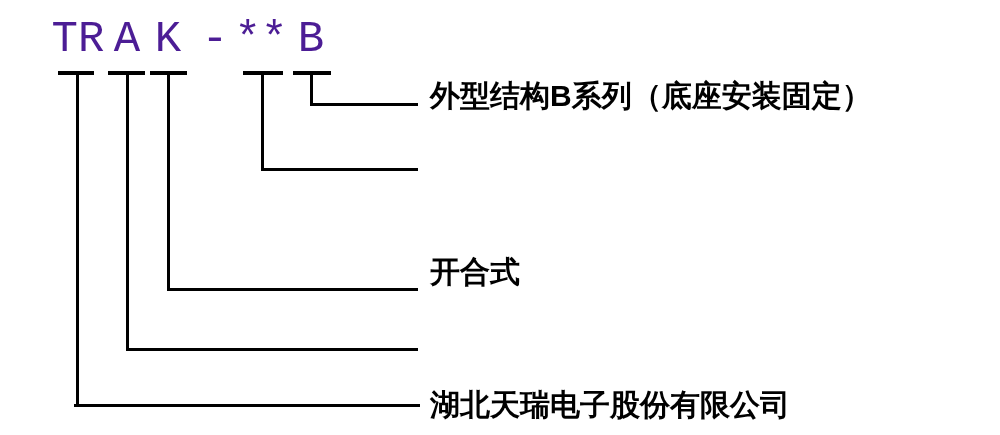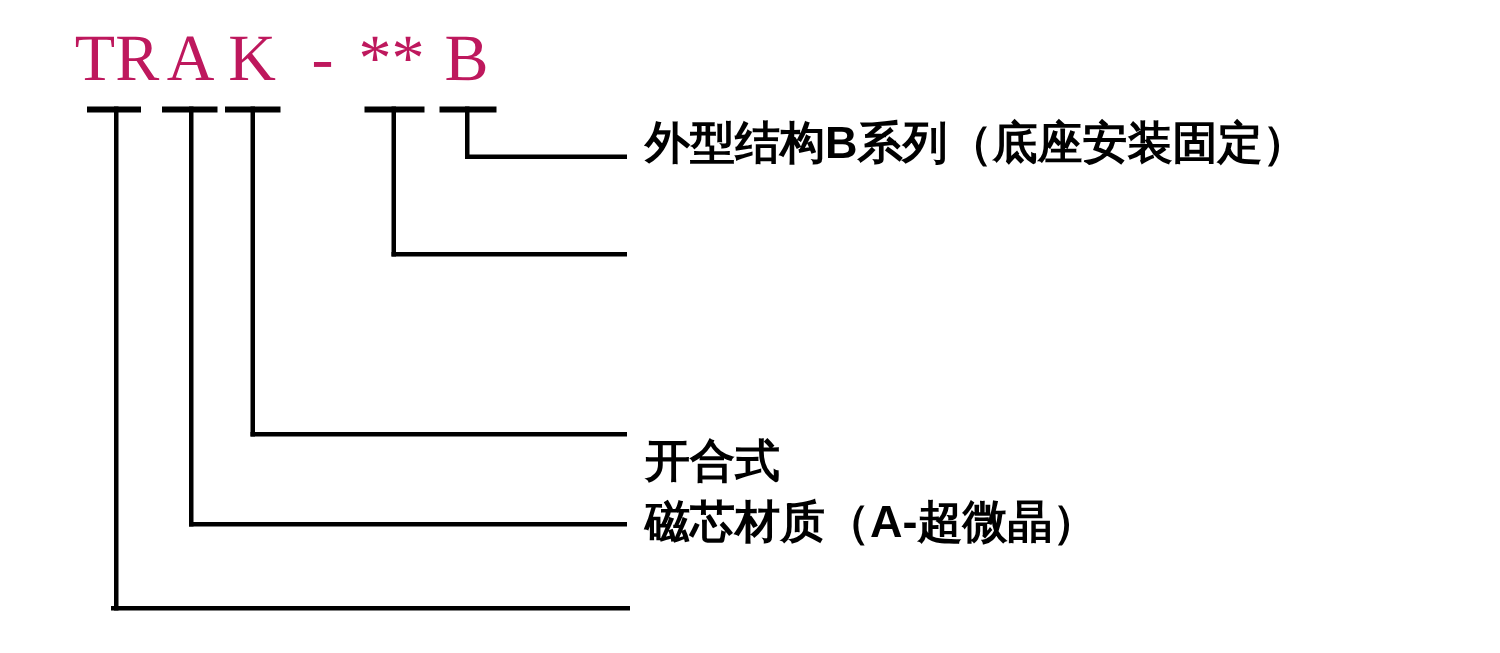--- a/index.html
+++ b/index.html
@@ -13,24 +13,24 @@
     height: 435px;
     background: #ffffff;
     overflow: hidden;
     font-family: "Liberation Sans", sans-serif;
   }
   
   .seg {
     position: absolute;
     top: 16px;
     transform: translateX(-50%);
-    font-family: Liberation Serif, serif;
+    font-family: Liberation Mono, monospace;
     font-size: 44px;
     line-height: 46px;
-    color: #be185d;
+    color: #4c1d95;
     white-space: nowrap;
   }
   
   .tbar {
     position: absolute;
     top: 71px;
     height: 4px;
     background: #000000;
   }
   
@@ -77,22 +77,22 @@
 
   <div class="vline" style="left:310px;height:35px"></div>
   <div class="hline" style="left:310px;top:103px;width:108px"></div>
   <div class="label" style="top:80px">外型结构B系列（底座安装固定）</div>
 
   <div class="vline" style="left:261px;height:100px"></div>
   <div class="hline" style="left:261px;top:168px;width:157px"></div>
 
   <div class="vline" style="left:167px;height:220px"></div>
   <div class="hline" style="left:167px;top:288px;width:251px"></div>
-  <div class="label" style="top:292px">开合式</div>
+  <div class="label" style="top:256px">开合式</div>
 
   <div class="vline" style="left:126px;height:280px"></div>
   <div class="hline" style="left:126px;top:348px;width:292px"></div>
-  <div class="label" style="top:333px">磁芯材质（A-超微晶）</div>
 
   <div class="vline" style="left:76px;height:336px"></div>
   <div class="hline" style="left:74px;top:404px;width:346px"></div>
+  <div class="label" style="top:389px">湖北天瑞电子股份有限公司</div>
 
 </div>
 
 </body></html>

